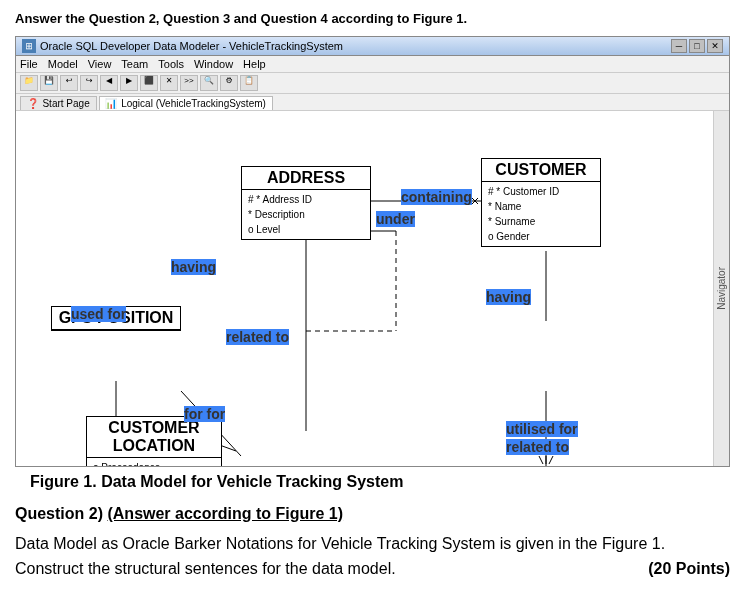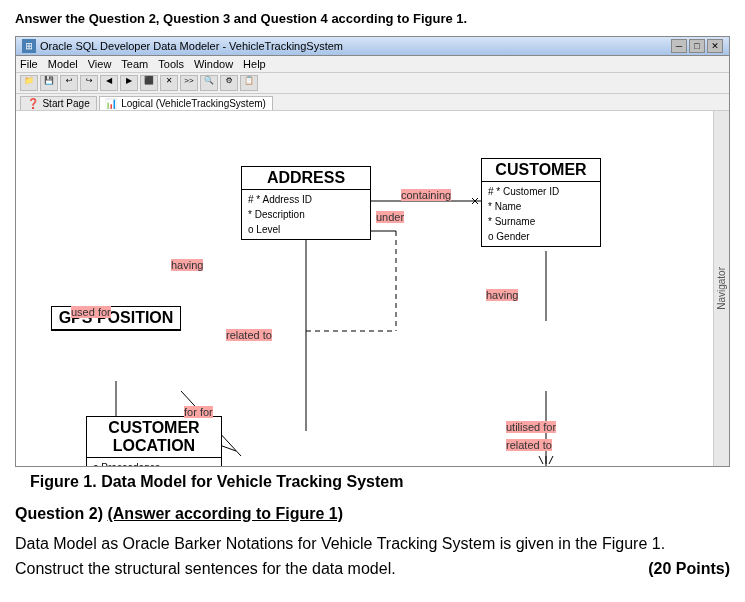--- a/index.html
+++ b/index.html
@@ -204,23 +204,24 @@
     
     .entity-custloc {
       top: 305px;
       left: 70px;
       width: 136px;
     }
 
     
     .rel-label {
       position: absolute;
-      font-size: 11px;
+      font-size: 14px;
       color: #333;
-      background: #fca5a5;
+      background: #3b82f6;
+      font-weight: bold;
     }
 
     
     .diagram-svg {
       position: absolute;
       top: 0;
       left: 0;
       width: 100%;
       height: 100%;
       pointer-events: none;

